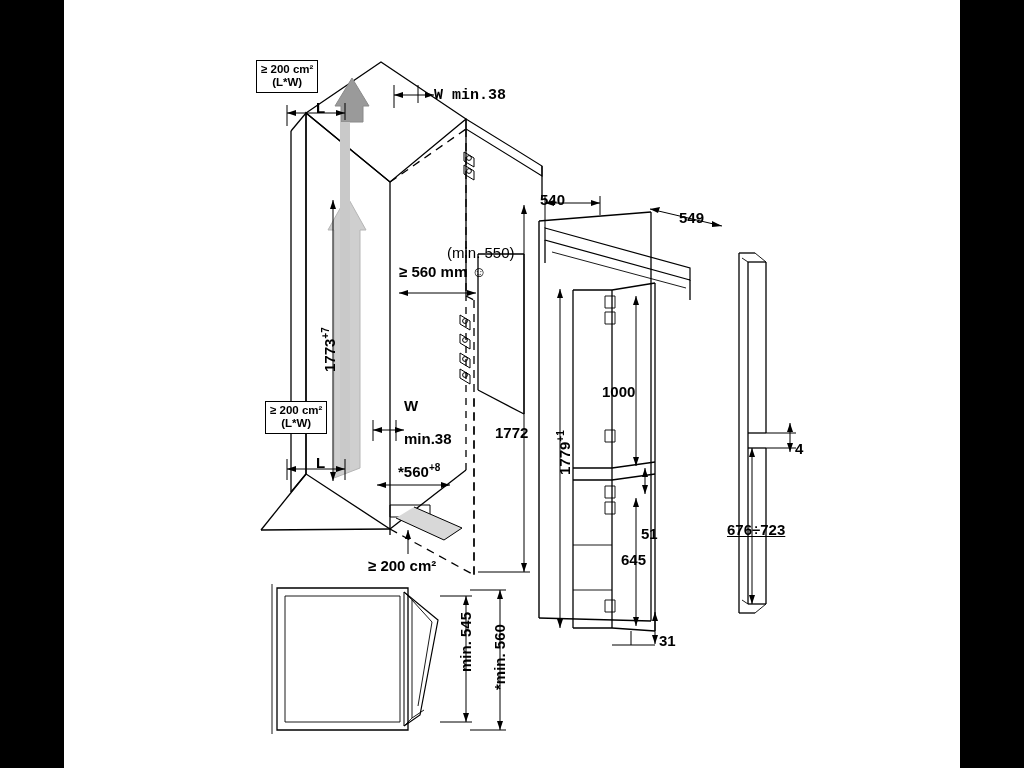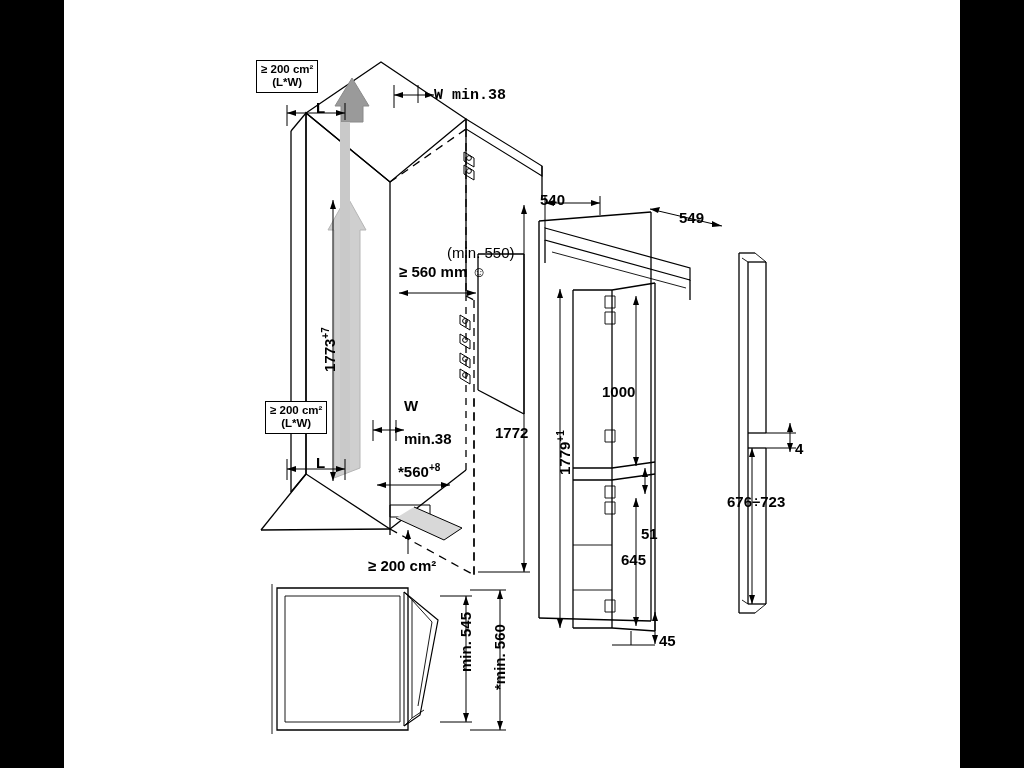--- a/index.html
+++ b/index.html
@@ -324,20 +324,20 @@
   <div class="lbl b" style="left:495px; top:425px;">1772</div>
 
   <div class="lbl b" style="left:540px; top:192px;">540</div>
   <div class="lbl b" style="left:679px; top:210px;">549</div>
 
   <div class="lbl b rot" style="left:555px; top:475px;"><span>1779</span><span class="sup">+1</span></div>
 
   <div class="lbl b" style="left:602px; top:384px;">1000</div>
   <div class="lbl b" style="left:641px; top:495px;margin-top:31px;">51</div>
   <div class="lbl b" style="left:621px; top:552px;">645</div>
-  <div class="lbl b" style="left:659px; top:633px;">45</div>
+  <div class="lbl b" style="left:659px; top:633px;">31</div>
 
   <div class="lbl b" style="left:795px; top:441px;">4</div>
-  <div class="lbl b" style="left:727px; top:494px;">676÷723</div>
+  <div class="lbl b" style="left:727px; top:522px;text-decoration:underline;">676÷723</div>
 
   <div class="lbl b rot" style="left:458px; top:672px;">min. 545</div>
   <div class="lbl b rot" style="left:492px; top:690px;">*min. 560</div>
 </div>
 
 </body></html>

